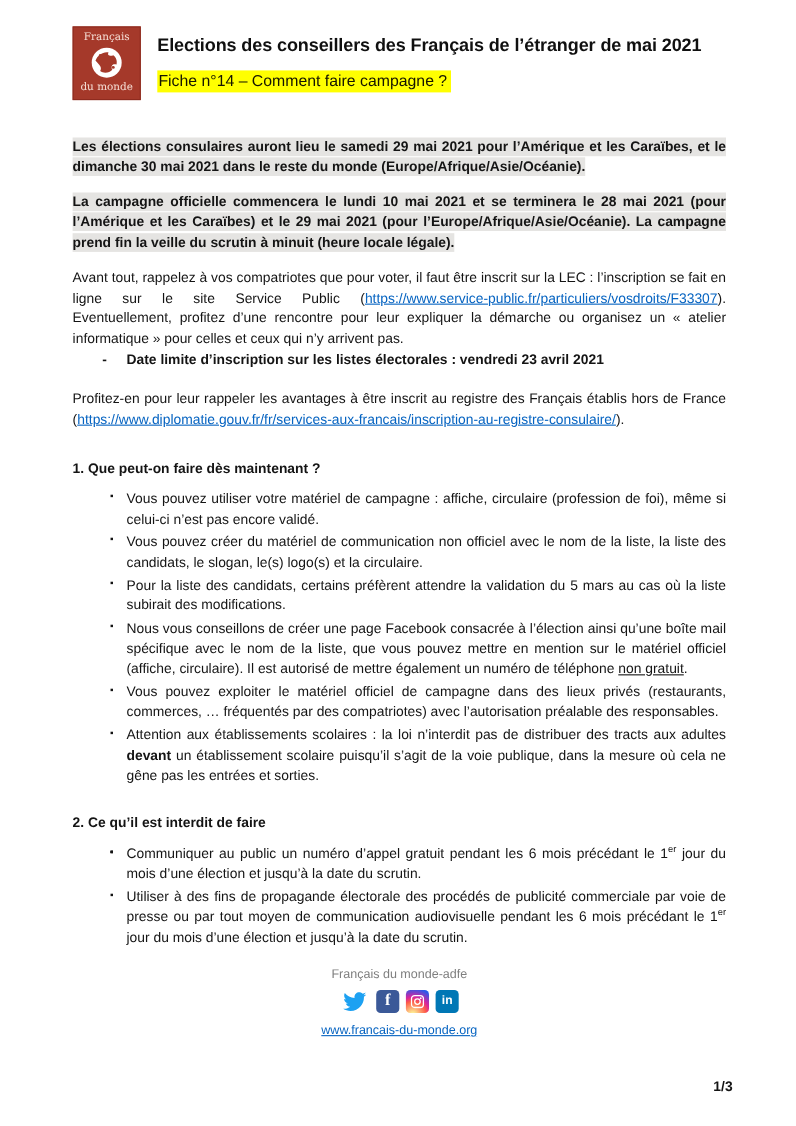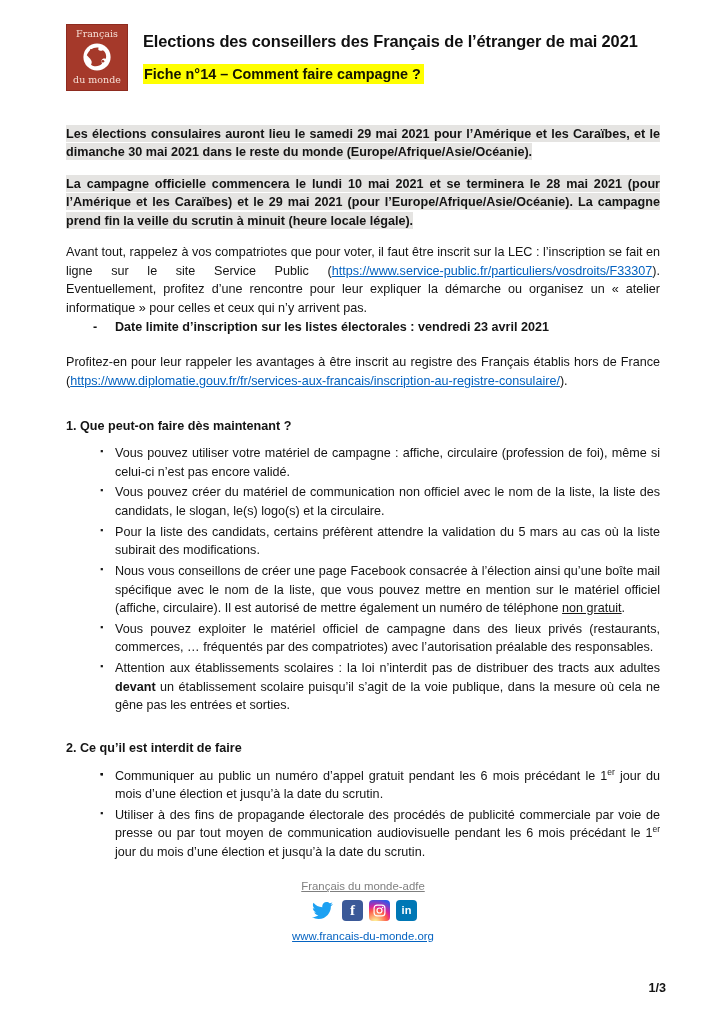--- a/index.html
+++ b/index.html
@@ -24,41 +24,41 @@
     background:#A5392A;
     border:1px solid #8E2B1F;
     color:#F6DFD6;
     display:flex; flex-direction:column; align-items:center; justify-content:space-between;
     font-family:"DejaVu Serif", serif;
     font-size:9.5px; line-height:1; padding:4px 2px 6px;
   }
   .logo .globe { width:34px; height:34px; }
   .titles { flex:1; padding-top:5px; }
   .doc-title { font-size:16.4px; font-weight:bold; margin:0 0 11px; letter-spacing:-0.1px; color:#101010; }
-  .doc-subtitle { font-size:14.4px; font-weight:bold; }
+  .doc-subtitle { font-size:14.4px; font-weight:normal; }
   .hl-yellow { background:#FFFF00; padding:2px 3px 2px 1px; color:#151500; }
   
   .just { text-align: justify; }
   p { margin:0 0 13px; }
   .bold { font-weight:bold; }
   .hl-gray { background:#E5E4E2; padding:1.5px 0; box-decoration-break:clone; -webkit-box-decoration-break:clone; }
   .link { color:#0563C1; text-decoration:underline; cursor:pointer; word-break:break-all; }
   .u { text-decoration: underline; }
   sup { font-size:8.5px; line-height:0; }
   .section-heading { font-weight:bold; margin:24px 0 9px; }
   ul.bullets { list-style:none; margin:0 0 13px; padding:0; }
   ul.bullets li { position:relative; padding-left:49px; margin:0 0 2px; text-align:justify; }
   ul.bullets .marker { position:absolute; left:34px; top:1px; font-size:9px; color:#141414; }
   .dash-item { position:relative; padding-left:49px; margin:0 0 17px; font-weight:bold; }
   .dash-item .marker { position:absolute; left:27px; top:0; font-weight:bold; }
   .p3 { margin-bottom:0; }
   .h1-gap { margin-top:26px; }
   
   .footer { margin-top:16px; text-align:center; }
-  .footer-org { color:#7F7F7F; font-size:11.4px; margin-bottom:4px;text-decoration:underline; }
+  .footer-org { color:#7F7F7F; font-size:11.4px; margin-bottom:4px; }
   .social-row { display:flex; justify-content:center; align-items:center; gap:6px; height:24px; margin-bottom:4px; }
   .social { width:21px; height:21px; border-radius:4px; display:flex; align-items:center; justify-content:center; cursor:pointer; }
   .social.tw { width:27px; background:transparent; border-radius:0; }
   .social.fb { background:#3B5998; color:#fff; font-weight:bold; font-size:15px; font-family:"Liberation Serif", serif; }
   .social.ig { background: radial-gradient(circle at 30% 107%, #fdf497 0%, #fdf497 5%, #fd5949 45%, #d6249f 60%, #285AEB 90%); }
   .social.li { background:#0077B5; color:#fff; font-weight:bold; font-size:11px; }
   .website { display:inline-block; color:#0563C1; text-decoration:underline; font-size:11.4px; cursor:pointer; }
   .page-number { position:absolute; right:58px; bottom:26px; font-weight:bold; font-size:12.6px;margin-left:35px; }
 </style>
 </head>

